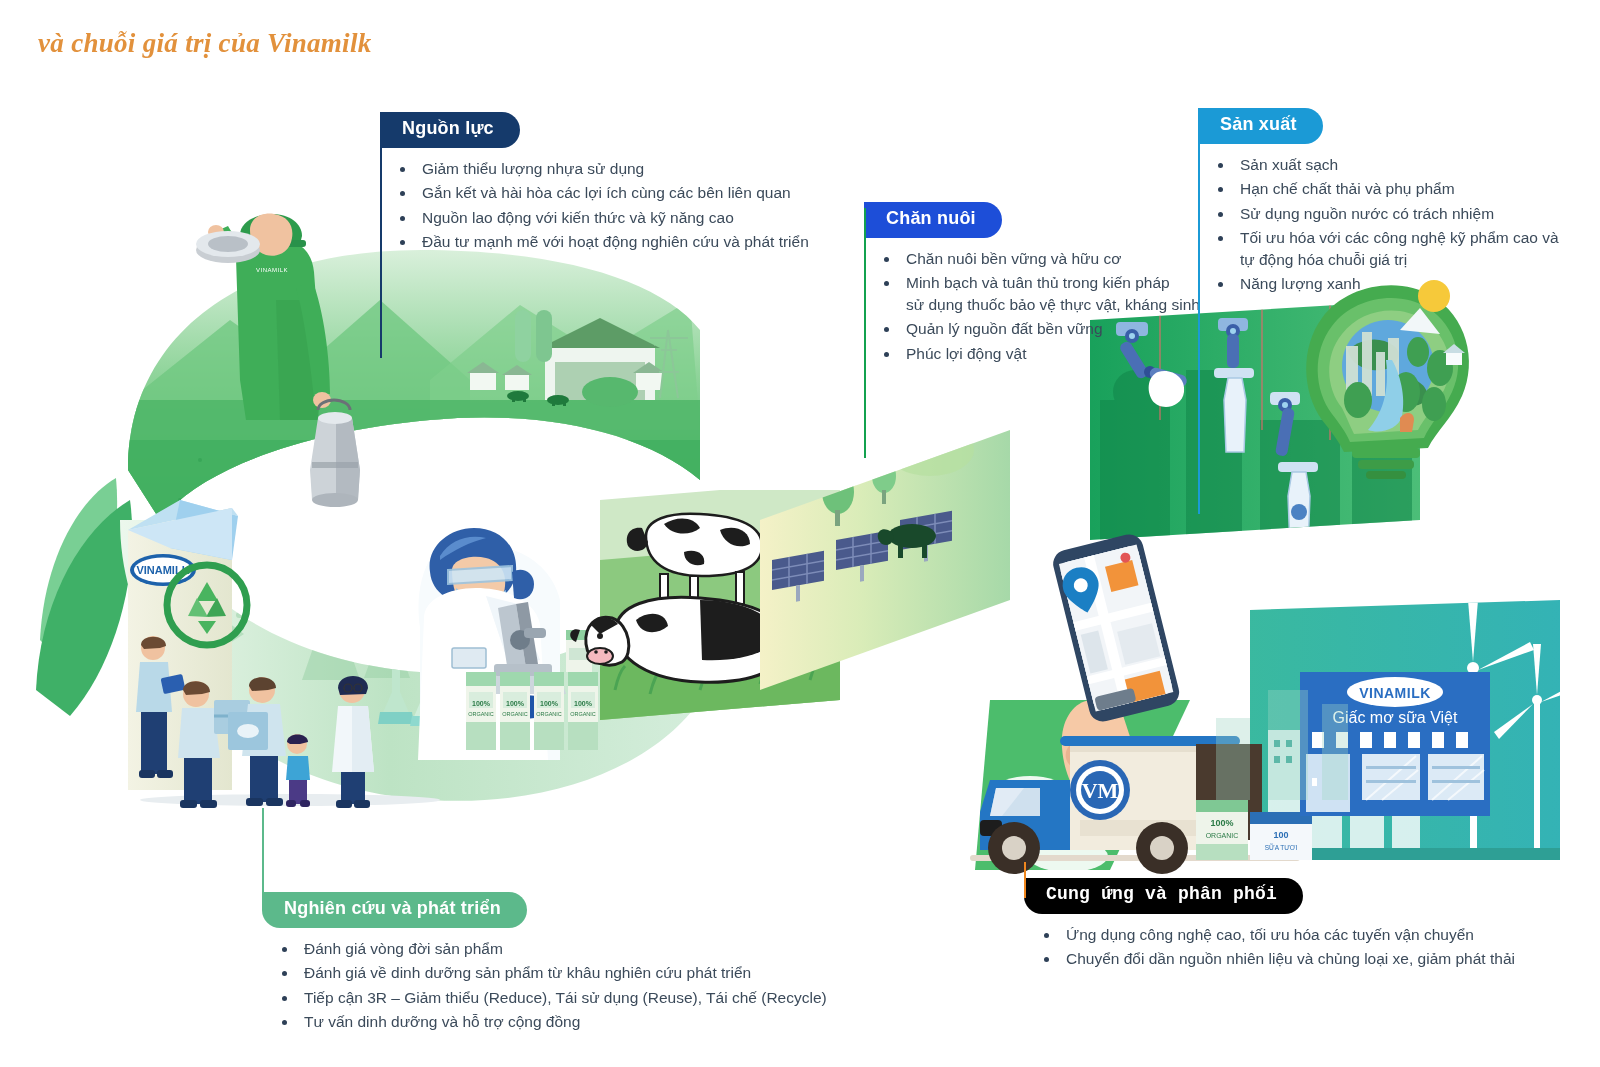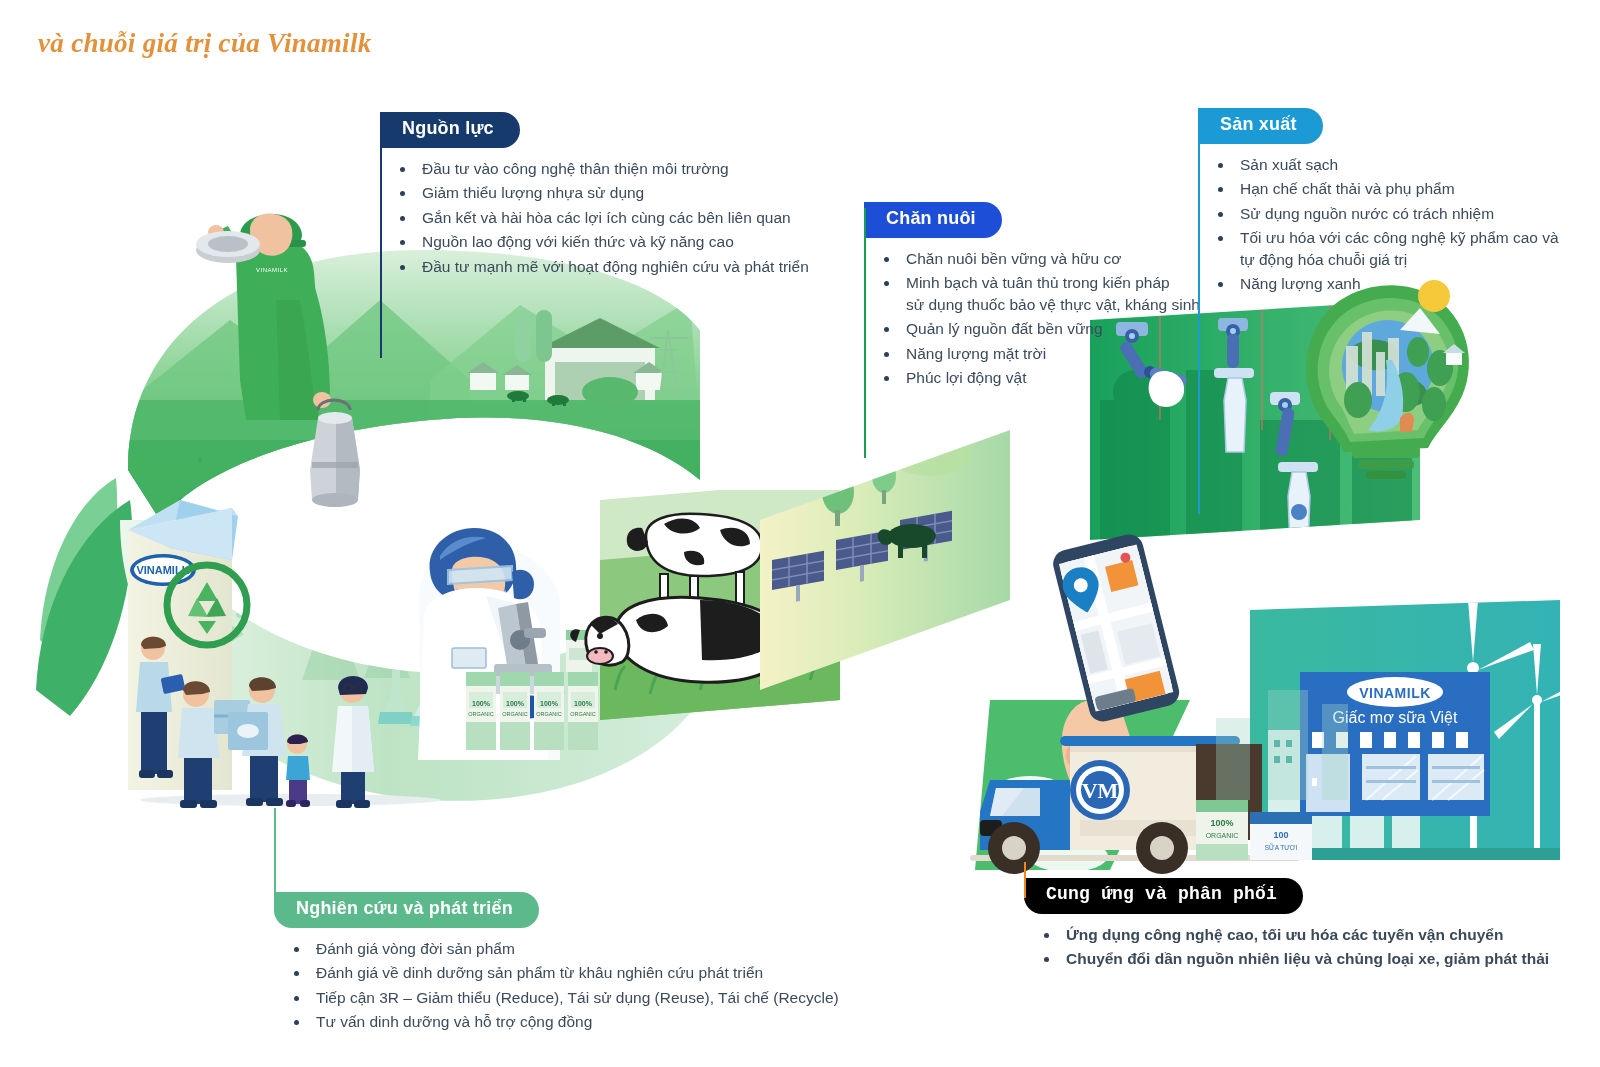--- a/index.html
+++ b/index.html
@@ -718,65 +718,63 @@
 </svg>
 
 <div class="abs" id="title">
   <div class="ln">và chuỗi giá trị của Vinamilk</div>
 </div>
 
 <div class="section" style="left:378px;top:112px;">
   <div class="stem" style="left:2px;top:6px;height:240px;background:#153a6b;"></div>
   <div class="badge" style="background:#153a6b;margin-left:2px;">Nguồn lực</div>
   <ul class="bullets">
-    <li>Đầu tư vào công nghệ thân thiện môi trường</li>
     <li>Giảm thiểu lượng nhựa sử dụng</li>
     <li>Gắn kết và hài hòa các lợi ích cùng các bên liên quan</li>
     <li>Nguồn lao động với kiến thức và kỹ năng cao</li>
     <li>Đầu tư mạnh mẽ với hoạt động nghiên cứu và phát triển</li>
   </ul>
 </div>
 
 <div class="section" style="left:862px;top:202px;">
   <div class="stem" style="left:2px;top:6px;height:250px;background:#13a14f;"></div>
   <div class="badge" style="background:#1d4ed8;margin-left:2px;">Chăn nuôi</div>
   <ul class="bullets">
     <li>Chăn nuôi bền vững và hữu cơ</li>
     <li>Minh bạch và tuân thủ trong kiến pháp</li>
     <li class="cont">sử dụng thuốc bảo vệ thực vật, kháng sinh</li>
     <li>Quản lý nguồn đất bền vững</li>
-    <li>Năng lượng mặt trời</li>
     <li>Phúc lợi động vật</li>
   </ul>
 </div>
 
 <div class="section" style="left:1196px;top:108px;">
   <div class="stem" style="left:2px;top:6px;height:400px;background:#1b9ad6;"></div>
   <div class="badge" style="background:#1b9ad6;margin-left:2px;">Sản xuất</div>
   <ul class="bullets">
     <li>Sản xuất sạch</li>
     <li>Hạn chế chất thải và phụ phẩm</li>
     <li>Sử dụng nguồn nước có trách nhiệm</li>
     <li>Tối ưu hóa với các công nghệ kỹ phẩm cao và</li>
     <li class="cont">tự động hóa chuỗi giá trị</li>
     <li>Năng lượng xanh</li>
   </ul>
 </div>
 
-<div class="section" style="left:272px;top:808px;">
+<div class="section" style="left:260px;top:808px;">
   <div class="stem" style="left:2px;top:0px;height:84px;background:#5cb98b;"></div>
   <div class="badge all-round" style="background:#5cb98b;margin-left:2px;margin-top:84px;border-radius:0 22px 22px 22px;">Nghiên cứu và phát triển</div>
   <ul class="bullets" style="padding-left:14px;">
     <li>Đánh giá vòng đời sản phẩm</li>
     <li>Đánh giá về dinh dưỡng sản phẩm từ khâu nghiên cứu phát triển</li>
     <li>Tiếp cận 3R – Giảm thiểu (Reduce), Tái sử dụng (Reuse), Tái chế (Recycle)</li>
     <li>Tư vấn dinh dưỡng và hỗ trợ cộng đồng</li>
   </ul>
 </div>
 
 <div class="section" style="left:1022px;top:862px;">
   <div class="stem" style="left:2px;top:0px;height:36px;background:#f0871f;"></div>
   <div class="badge" style="background:#000000;margin-left:2px;margin-top:16px;border-radius:0 22px 22px 22px;font-family:Liberation Mono, monospace;">Cung ứng và phân phối</div>
-  <ul class="bullets" style="padding-left:14px;font-weight:bold;">
+  <ul class="bullets" style="padding-left:14px;">
     <li>Ứng dụng công nghệ cao, tối ưu hóa các tuyến vận chuyển</li>
     <li>Chuyển đổi dần nguồn nhiên liệu và chủng loại xe, giảm phát thải</li>
   </ul>
 </div>
 
 </body></html>

